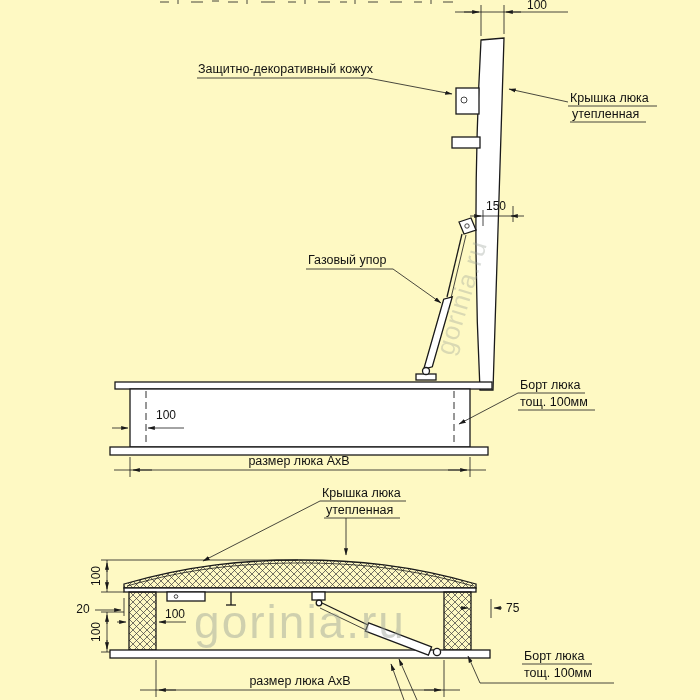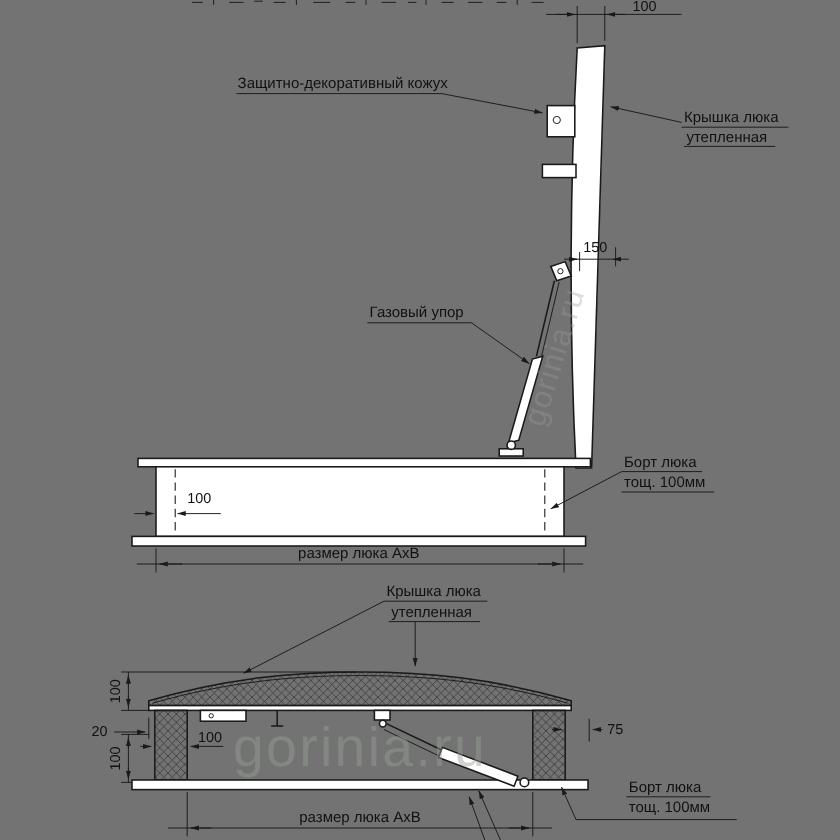--- a/index.html
+++ b/index.html
@@ -1,16 +1,16 @@
 <!DOCTYPE html>
 <html><head>
 <meta charset="utf-8">
 <style>
   html,body{margin:0;padding:0;background:#ffffff;}
-  .canvas{width:700px;height:700px;background:#737373;position:relative;overflow:hidden;
+  .canvas{width:700px;height:700px;background:#fef9c3;position:relative;overflow:hidden;
           font-family:"Liberation Sans", sans-serif;}
   svg{display:block;}
   .ln   {stroke:#1a1a1a;stroke-width:1.3;fill:none;}
   .lnf  {stroke:#1a1a1a;stroke-width:1.3;fill:#ffffff;}
   .thin {stroke:#1a1a1a;stroke-width:0.8;fill:none;}
   .dash {stroke:#1a1a1a;stroke-width:0.9;fill:none;stroke-dasharray:7 4;}
   .txt  {font:12.5px "Liberation Sans",sans-serif;fill:#111;}
   .dimtxt{font:12px "Liberation Sans",sans-serif;fill:#111;}
   .wm   {font:46px "Liberation Sans",sans-serif;letter-spacing:2px;opacity:0.45;}
   .wmd  {font:26px "Liberation Sans",sans-serif;letter-spacing:1px;opacity:0.35;}

